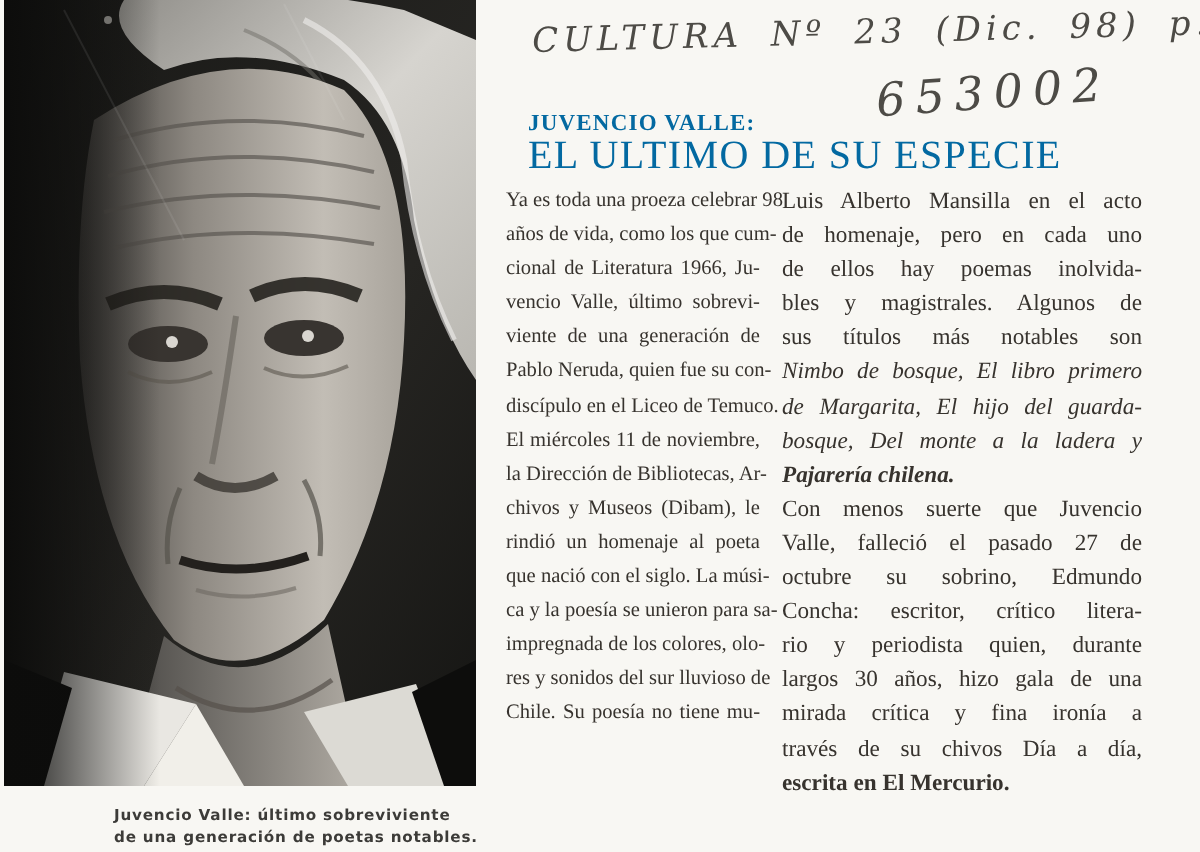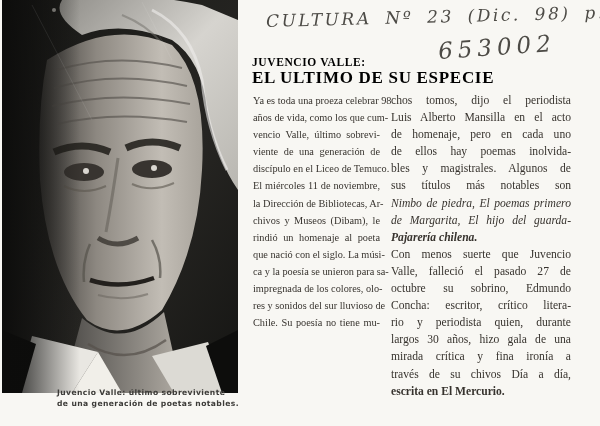--- a/index.html
+++ b/index.html
@@ -13,46 +13,46 @@
     position:relative;width:600px;height:426px;
     background:#f8f7f3;
   }
   
   .photo{
     position:absolute;left:2px;top:0;width:236px;height:393px;
     background:#161614;overflow:hidden;
   }
   .photo svg{display:block;width:100%;height:100%;}
   .photo-caption{
-    position:absolute;left:57px;top:388px;width:200px;
+    position:absolute;left:57px;top:403px;width:200px;
     font-family:"DejaVu Sans", sans-serif;
     font-weight:bold;font-size:7.6px;line-height:10.5px;
     letter-spacing:.4px;color:#3c3b38;
   }
   
   .hand{
     position:absolute;color:#4d4b46;
     font-family:"DejaVu Serif", serif;font-style:italic;
     white-space:nowrap;
   }
   .hand-top{
     left:266px;top:6px;font-size:17px;letter-spacing:2.5px;word-spacing:6px;
     transform:rotate(-1.5deg);
   }
   .hand-num{
     left:438px;top:34px;font-size:23px;letter-spacing:5px;
     transform:rotate(-4deg);
   }
   
-  .headline{position:absolute;left:252px;top:55px;color:#000000;}
+  .headline{position:absolute;left:264px;top:55px;color:#0369a1;}
   .headline .kicker{
     font-weight:bold;font-size:11.5px;letter-spacing:.6px;line-height:14px;
   }
   .headline .title{
-    font-weight:bold;font-size:17px;letter-spacing:.7px;line-height:18px;
+    font-weight:normal;font-size:20px;letter-spacing:.7px;line-height:18px;
   }
   
   .col{position:absolute;color:#37332e;}
   .col1{left:253px;top:92px;width:127px;font-size:10.3px;line-height:17.1px;}
   .col2{left:391px;top:92px;width:180px;font-size:11.6px;line-height:17.1px;}
   .tline{text-align:justify;text-align-last:justify;white-space:nowrap;}
   .tline.nj{text-align-last:left;font-weight:bold;}
   .tline.it{font-style:italic;}
 </style>
 </head>
@@ -150,42 +150,44 @@
   <div class="hand hand-num">653002</div>
 
   <div class="headline">
     <div class="kicker">JUVENCIO VALLE:</div>
     <div class="title">EL ULTIMO DE SU ESPECIE</div>
   </div>
 
   <div class="col col1">
       <div class="tline">Ya es toda una proeza celebrar 98</div>
       <div class="tline">años de vida, como los que cum-</div>
+      <div class="tline">cional de Literatura 1966, Ju-</div>
       <div class="tline">vencio Valle, último sobrevi-</div>
       <div class="tline">viente de una generación de</div>
+      <div class="tline">Pablo Neruda, quien fue su con-</div>
       <div class="tline">discípulo en el Liceo de Temuco.</div>
       <div class="tline">El miércoles 11 de noviembre,</div>
       <div class="tline">la Dirección de Bibliotecas, Ar-</div>
       <div class="tline">chivos y Museos (Dibam), le</div>
       <div class="tline">rindió un homenaje al poeta</div>
       <div class="tline">que nació con el siglo. La músi-</div>
       <div class="tline">ca y la poesía se unieron para sa-</div>
       <div class="tline">impregnada de los colores, olo-</div>
       <div class="tline">res y sonidos del sur lluvioso de</div>
       <div class="tline">Chile. Su poesía no tiene mu-</div>
     </div>
   <div class="col col2">
-      <div class="tline">chos tomos, dijo el periodista</div>
       <div class="tline">Luis Alberto Mansilla en el acto</div>
       <div class="tline">de homenaje, pero en cada uno</div>
       <div class="tline">de ellos hay poemas inolvida-</div>
       <div class="tline">bles y magistrales. Algunos de</div>
       <div class="tline">sus títulos más notables son</div>
-      <div class="tline it">Nimbo de piedra, El poemas primero</div>
+      <div class="tline it">Nimbo de bosque, El libro primero</div>
       <div class="tline it">de Margarita, El hijo del guarda-</div>
+      <div class="tline it">bosque, Del monte a la ladera y</div>
       <div class="tline it nj">Pajarería chilena.</div>
       <div class="tline">Con menos suerte que Juvencio</div>
       <div class="tline">Valle, falleció el pasado 27 de</div>
       <div class="tline">octubre su sobrino, Edmundo</div>
       <div class="tline">Concha: escritor, crítico litera-</div>
       <div class="tline">rio y periodista quien, durante</div>
       <div class="tline">largos 30 años, hizo gala de una</div>
       <div class="tline">mirada crítica y fina ironía a</div>
       <div class="tline">través de su chivos Día a día,</div>
       <div class="tline nj">escrita en El Mercurio.</div>

